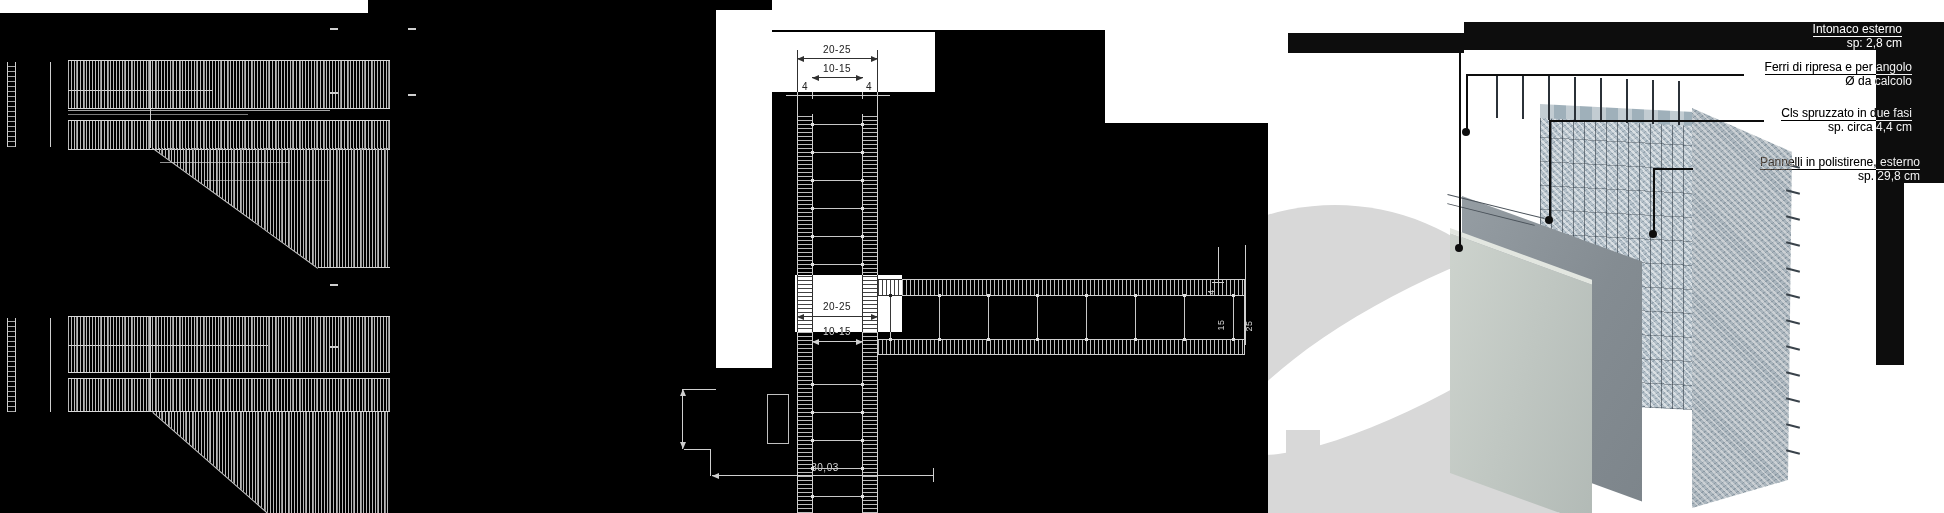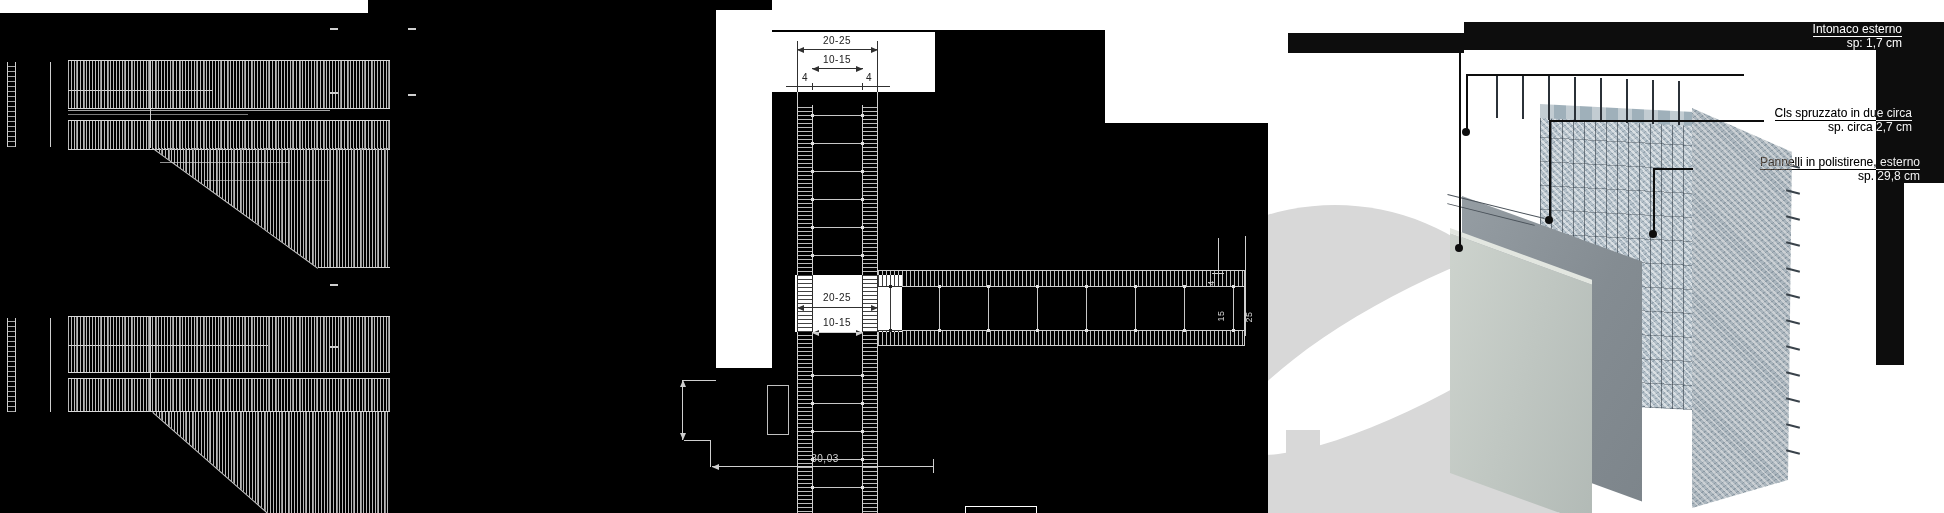--- a/index.html
+++ b/index.html
@@ -86,21 +86,21 @@
     <div class="t gl" style="left:153px;top:412px;width:153px;height:1px;transform:rotate(41.3deg);transform-origin:0 0;"></div>
 
     <div class="t gl" style="left:330px;top:28px;width:8px;height:2px;"></div>
     <div class="t gl" style="left:408px;top:28px;width:8px;height:2px;"></div>
     <div class="t gl" style="left:330px;top:284px;width:8px;height:2px;"></div>
   <div class="t gl" style="left: 330px; top: 92px; width: 8px; height: 2px;"></div>
       <div class="t gl" style="left: 408px; top: 94px; width: 8px; height: 2px;"></div>
       <div class="t gl" style="left: 330px; top: 346px; width: 8px; height: 2px;"></div>
     </div>
 
-  <div class="t blend" style="left:0;top:3px;width:1268px;height:375px;">
+  <div class="t blend" style="left:0;top:12px;width:1268px;height:375px;">
 
     <div class="t gl" style="left:797px;top:102px;width:1px;height:411px;"></div>
     <div class="t gl" style="left:812px;top:102px;width:1px;height:411px;"></div>
     <div class="t gl" style="left:862px;top:102px;width:1px;height:411px;"></div>
     <div class="t gl" style="left:877px;top:102px;width:1px;height:411px;"></div>
     <div class="t wHatchH" style="left:798px;top:102px;width:14px;height:411px;"></div>
     <div class="t wHatchH" style="left:863px;top:102px;width:14px;height:411px;"></div>
     <div class="t tie" style="left:813px;top:112px;width:49px;"></div>
     <div class="t tie" style="left:813px;top:372px;width:49px;"></div>
 
@@ -237,24 +237,28 @@
   <div class="t blk" style="left:1653px;top:168px;width:2px;height:66px;"></div>
   <div class="t blk" style="left:1649px;top:230px;width:8px;height:8px;border-radius:50%;"></div>
 
   <div class="t blk" style="left:1288px;top:33px;width:176px;height:20px;"></div>
   <div class="t blk" style="left:1464px;top:22px;width:480px;height:28px;"></div>
   <div class="t blk" style="left:1876px;top:22px;width:68px;height:161px;"></div>
   <div class="t blk" style="left:1876px;top:183px;width:28px;height:182px;"></div>
 
   <div class="t lbl" style="left:1600px;top:23px;width:302px;color:#fff;">
     <span class="u">Intonaco esterno</span><br>
-    <span>sp: 1,7 cm</span>
+    <span>sp: 2,8 cm</span>
+  </div>
+  <div class="t lbl blend" style="left:1612px;top:61px;width:300px;color:#fff;">
+    <span class="u">Ferri di ripresa e per angolo</span><br>
+    <span>Ø da calcolo</span>
   </div>
   <div class="t lbl blend" style="left:1612px;top:107px;width:300px;color:#fff;">
-    <span class="u">Cls spruzzato in due circa</span><br>
-    <span>sp. circa 2,7 cm</span>
+    <span class="u">Cls spruzzato in due fasi</span><br>
+    <span>sp. circa 4,4 cm</span>
   </div>
   <div class="t lbl blend" style="left:1620px;top:156px;width:300px;color:#fff;">
     <span class="u">Pannelli in polistirene, esterno</span><br>
     <span>sp. 29,8 cm</span>
   </div>
 
 </div>
 
 </body></html>

